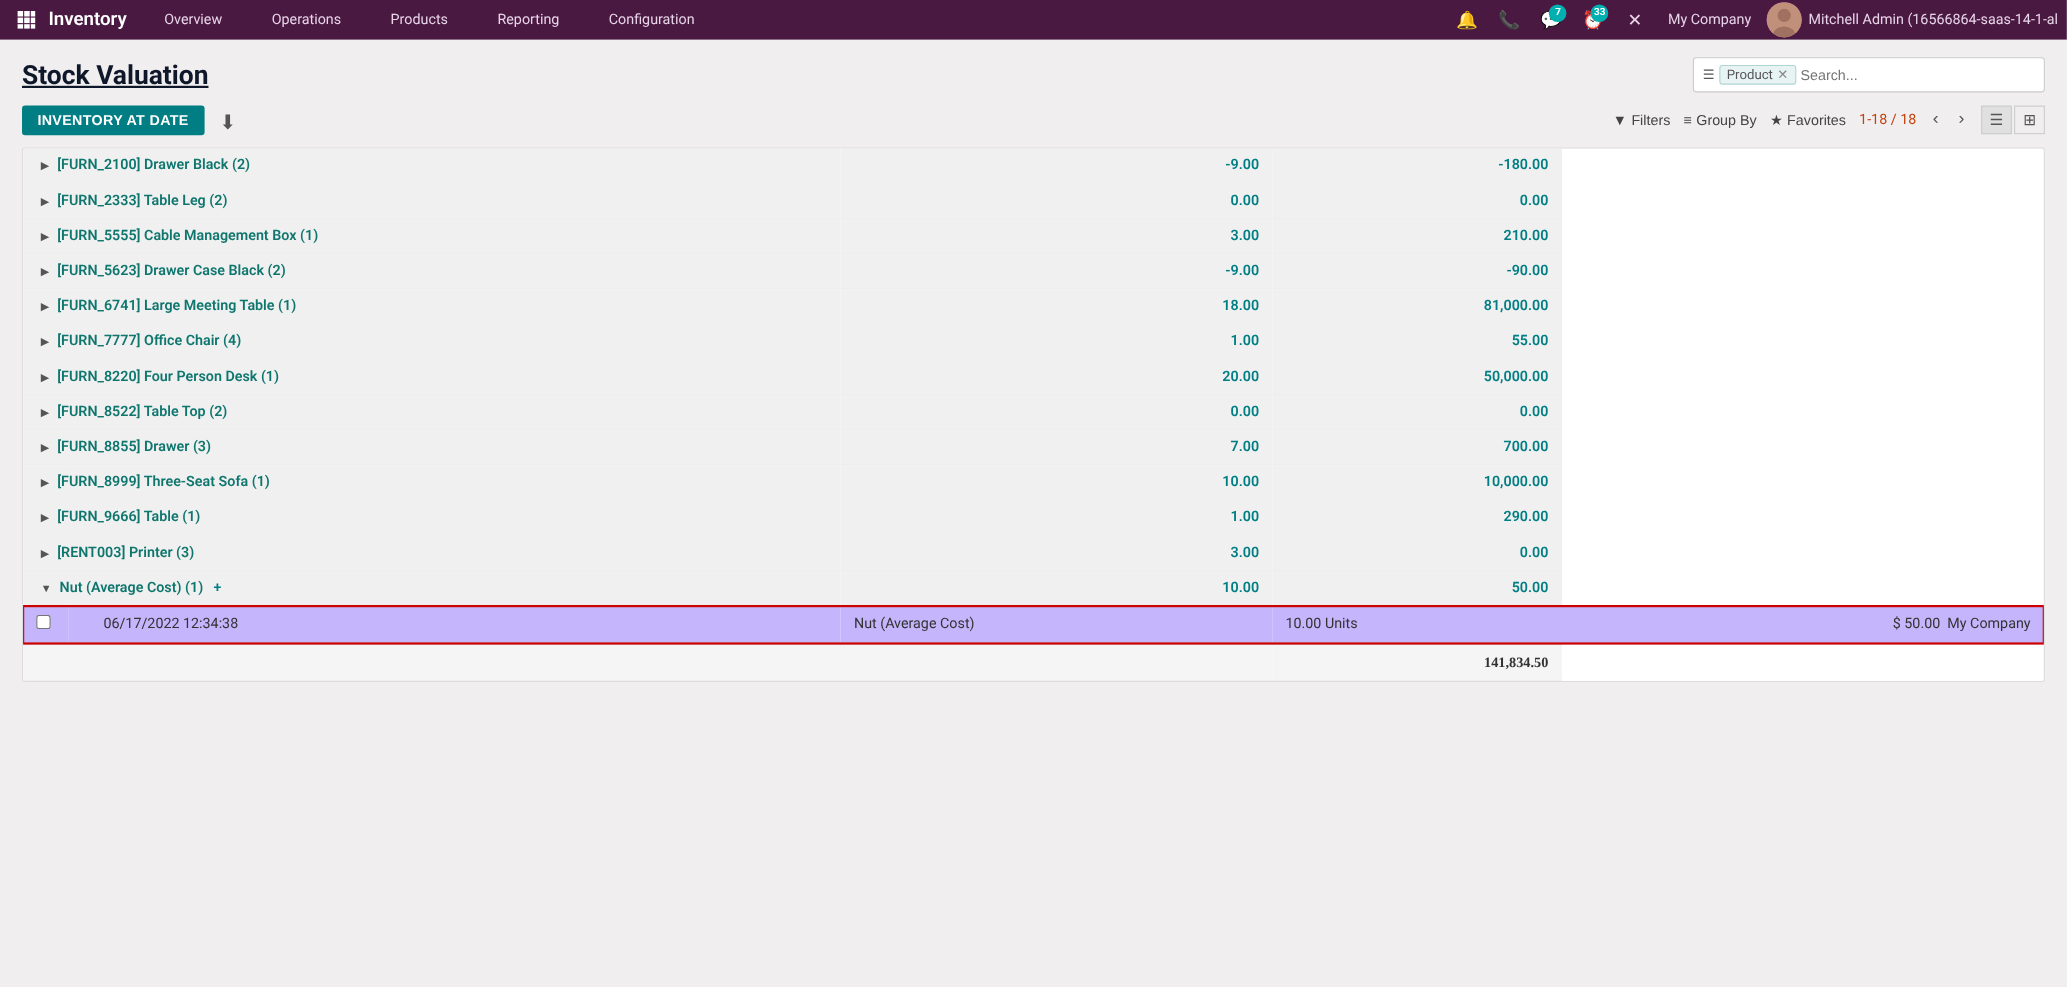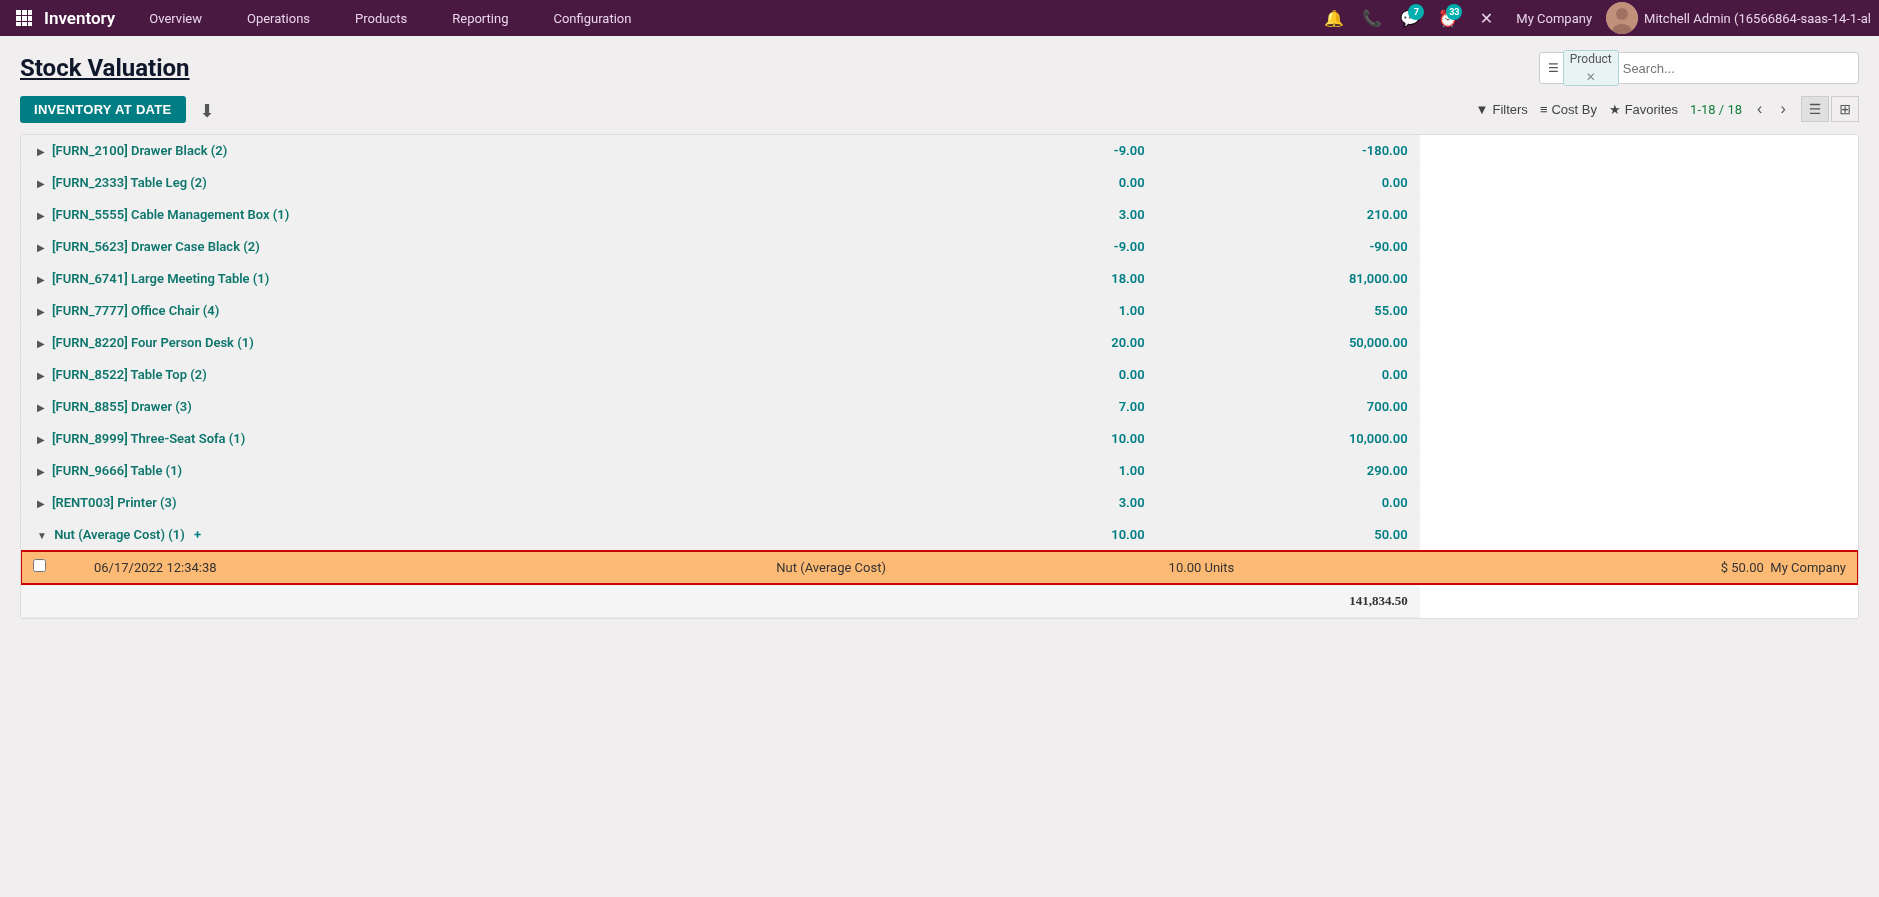--- a/index.html
+++ b/index.html
@@ -76,21 +76,21 @@
     }
     .search-bar {
       display: flex; align-items: center;
       border: 1px solid #ccc; background: #fff;
       border-radius: 3px; padding: 0 8px; height: 32px; gap: 4px;
       min-width: 320px;
     }
     .search-filter-tag {
       display: flex; align-items: center; gap: 4px;
       background: #e8f4f4; border: 1px solid #b0d4d4;
-      border-radius: 3px; padding: 1px 6px; font-size: 12px; color: #555; flex-direction: column;
+      border-radius: 3px; padding: 1px 6px; font-size: 12px; color: #555;
     }
     .search-filter-icon { color: #555; font-size: 12px; }
     .search-filter-close { cursor: pointer; color: #888; font-size: 12px; }
     .search-input {
       border: none; outline: none; font-size: 13px; color: #999; flex: 1; min-width: 80px;
     }
 
     
     .toolbar {
       display: flex; align-items: flex-start; gap: 8px; margin-bottom: 8px;
@@ -104,21 +104,21 @@
       background: none; border: none; color: #555; cursor: pointer;
       font-size: 18px; padding: 4px 6px;
     }
     .toolbar-right {
       margin-left: auto; display: flex; align-items: center; gap: 12px;
     }
     .toolbar-filter-btn {
       background: none; border: none; color: #444; cursor: pointer;
       font-size: 13px; display: flex; align-items: center; gap: 4px;
     }
-    .pagination-info { font-size: 13px; color: #15803d; }
+    .pagination-info { font-size: 13px; color: #c2410c; }
     .pagination-btn {
       background: none; border: none; color: #555; cursor: pointer; font-size: 16px; padding: 0 3px;
     }
     .view-btns { display: flex; gap: 2px; }
     .view-btn {
       background: none; border: 1px solid #ccc; padding: 4px 7px;
       cursor: pointer; color: #555; font-size: 14px;
     }
     .view-btn.active { background: #e0e0e0; }
 
@@ -138,21 +138,21 @@
 
     .expand-btn {
       background: none; border: none; cursor: pointer;
       color: #555; font-size: 10px; margin-right: 4px;
     }
 
     .teal-text { color: #0f766e; }
     .num-col { text-align: right; }
 
     .highlighted-row td {
-      background: #fdba74;
+      background: #c4b5fd;
     }
     .highlighted-row {
       outline: 2px solid #d00;
       outline-offset: -1px;
     }
 
     .row-checkbox { margin-right: 4px; }
 
     .footer-row td {
       background: #f5f5f5; font-weight: 700; color: #333;
@@ -231,21 +231,21 @@
     <button class="btn-primary">INVENTORY AT DATE</button>
     <button class="btn-icon" title="Download">⬇</button>
 
     <div class="toolbar-right">
       <button class="toolbar-filter-btn">
         <span>▼</span>
         <span>Filters</span>
       </button>
       <button class="toolbar-filter-btn">
         <span>≡</span>
-        <span>Cost By</span>
+        <span>Group By</span>
       </button>
       <button class="toolbar-filter-btn">
         <span>★</span>
         <span>Favorites</span>
       </button>
       <span class="pagination-info">1-18 / 18</span>
       <button class="pagination-btn">‹</button>
       <button class="pagination-btn">›</button>
       <div class="view-btns">
         <button class="view-btn active">☰</button>

